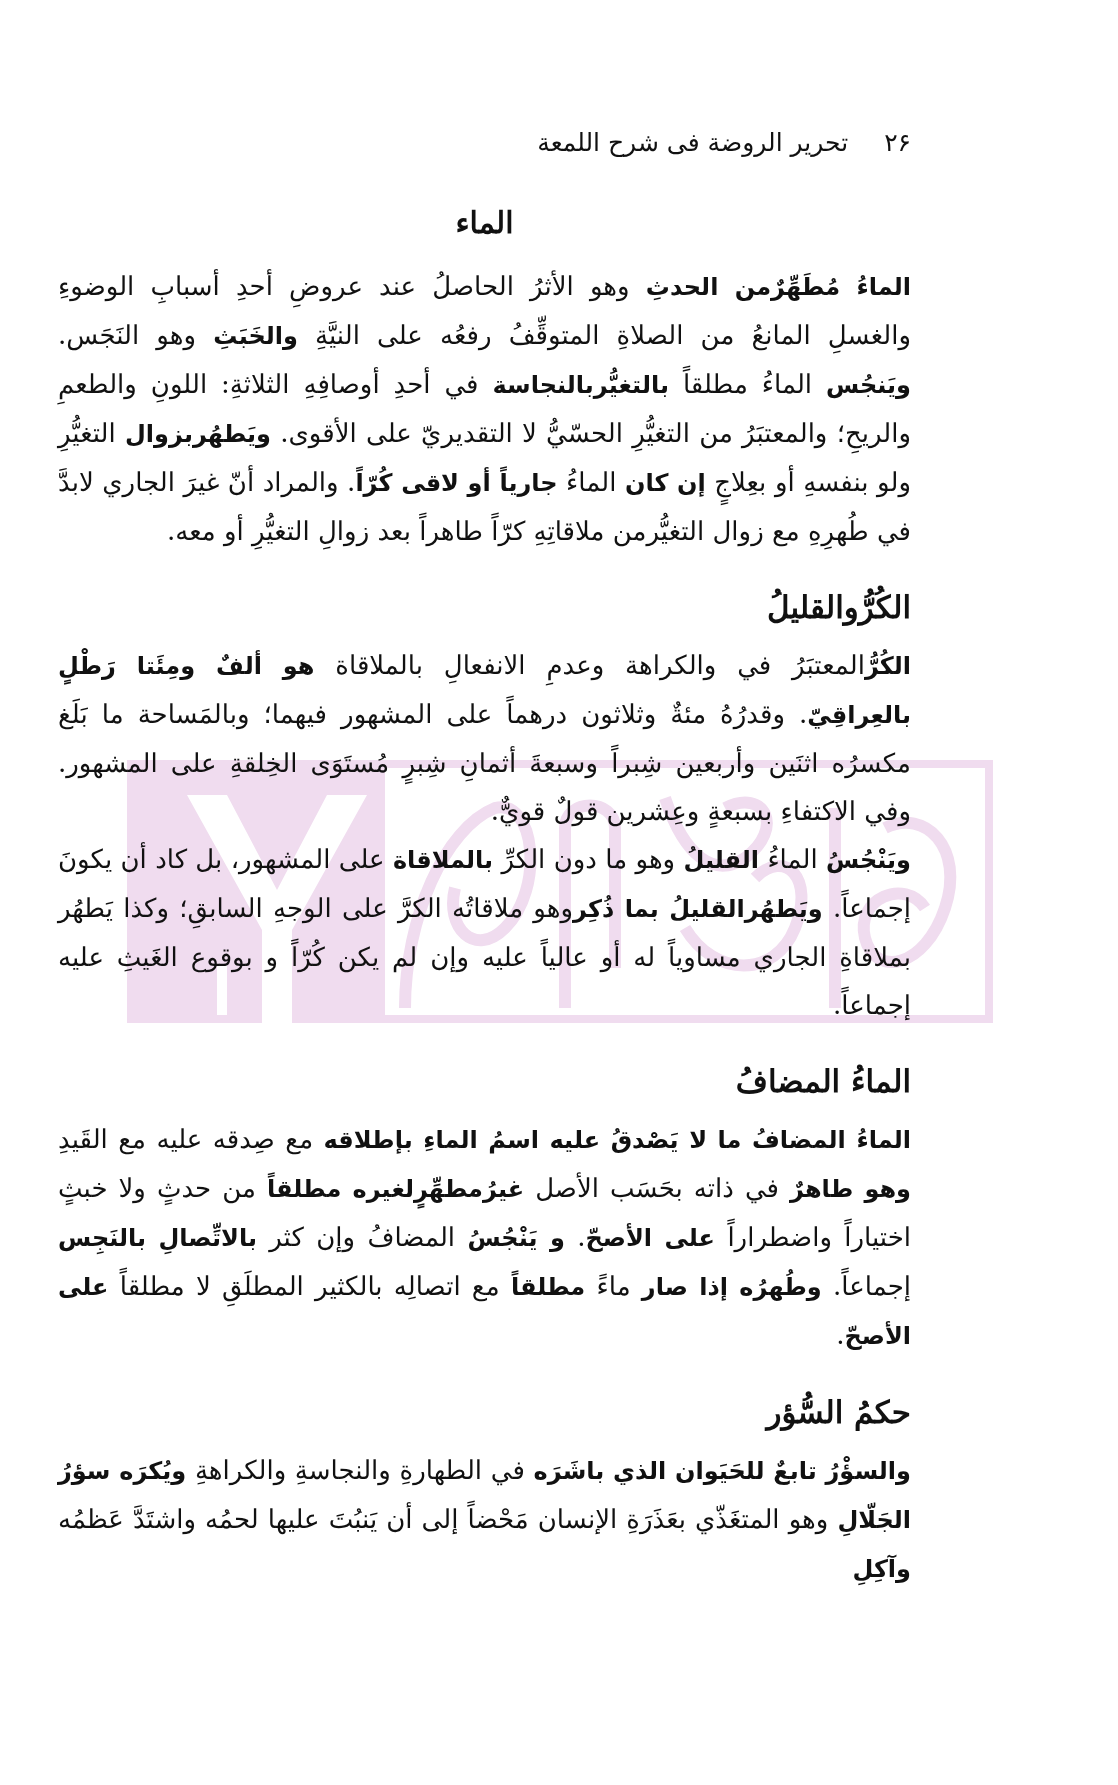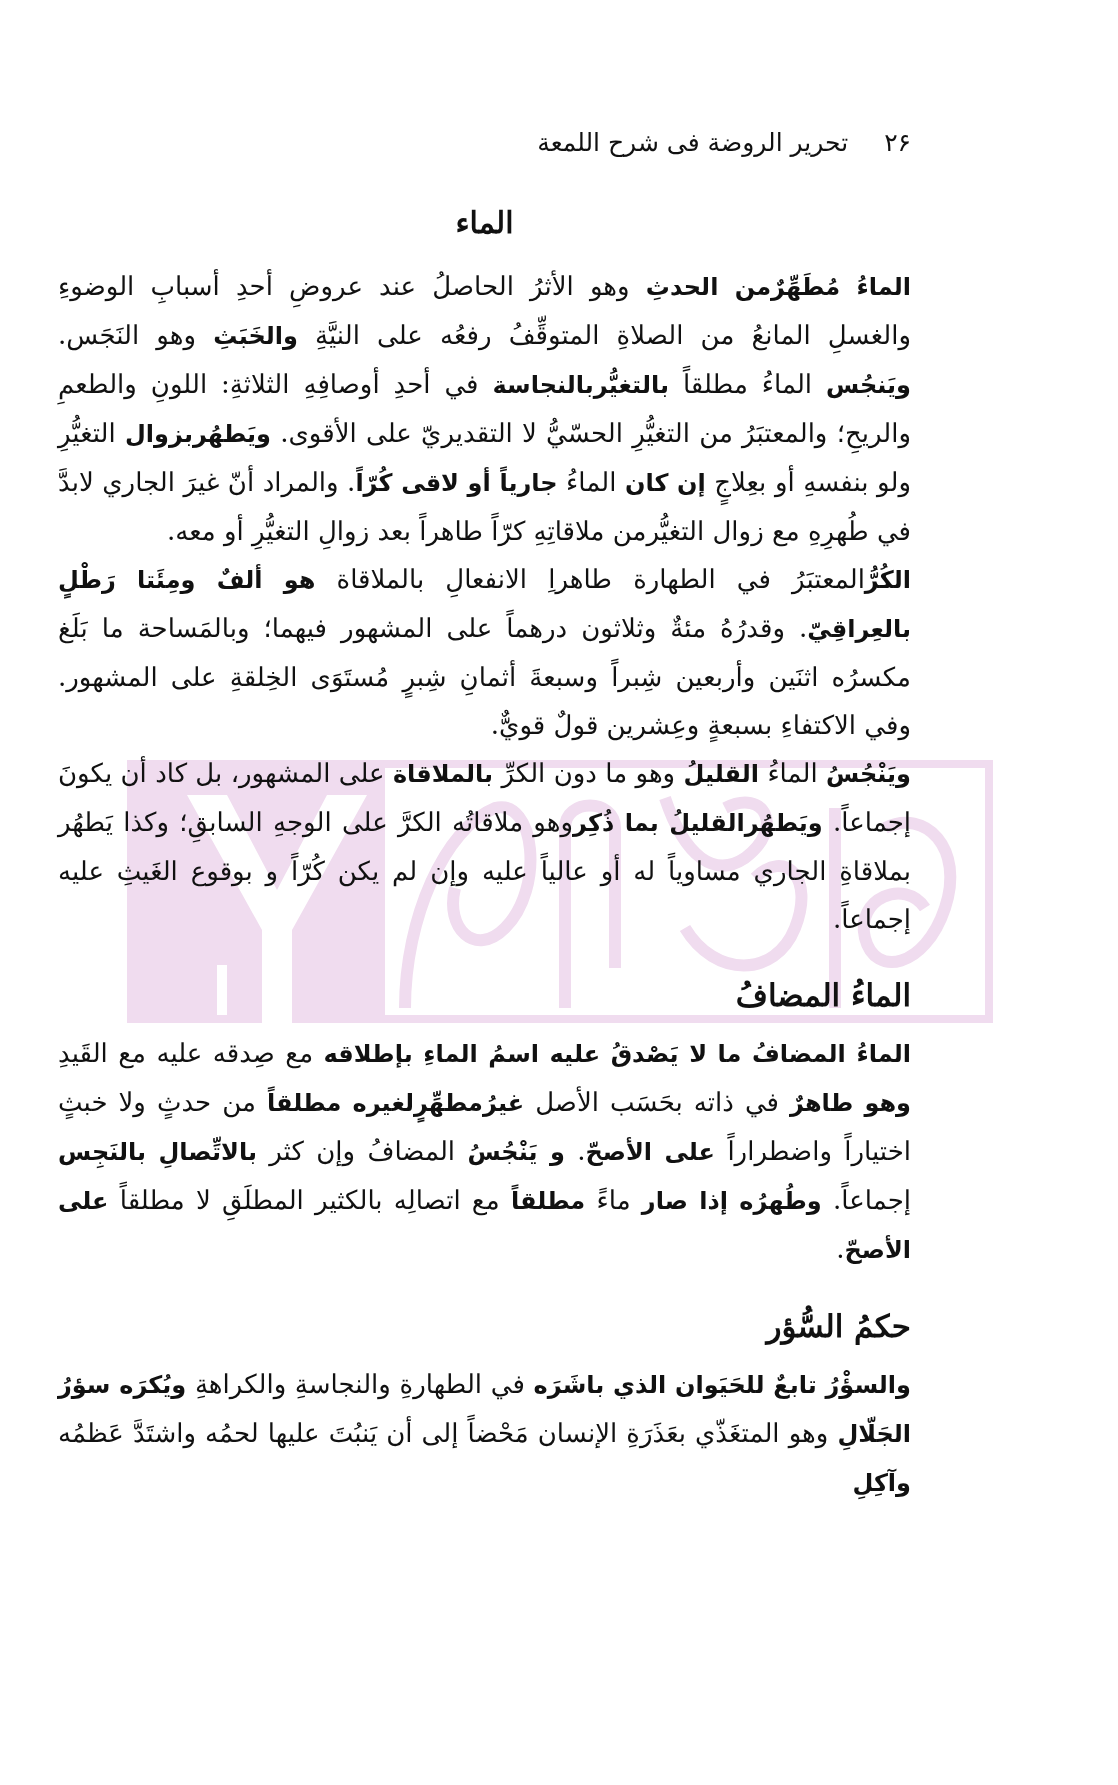--- a/index.html
+++ b/index.html
@@ -61,21 +61,22 @@
   <div class="header">
     <span class="pnum">۲۶</span>
     <span>تحرير الروضة فى شرح اللمعة</span>
   </div>
 
   <div class="content">
 
     <div class="sec-main">الماء</div>
     <p class="para"><span class="b">الماءُ مُطَهِّرٌمن الحدثِ</span><span> وهو الأثرُ الحاصلُ عند عروضِ أحدِ أسبابِ الوضوءِ والغسلِ المانعُ من الصلاةِ المتوقِّفُ رفعُه على النيَّةِ </span><span class="b">والخَبَثِ</span><span> وهو النَجَس. </span><span class="b">ويَنجُس</span><span> الماءُ مطلقاً </span><span class="b">بالتغيُّربالنجاسة</span><span> في أحدِ أوصافِهِ الثلاثةِ: اللونِ والطعمِ والريحِ؛ والمعتبَرُ من التغيُّرِ الحسّيُّ لا التقديريّ على الأقوى. </span><span class="b">ويَطهُربزوال</span><span> التغيُّرِ ولو بنفسهِ أو بعِلاجٍ </span><span class="b">إن كان</span><span> الماءُ </span><span class="b">جارياً أو لاقى كُرّاً</span><span>. والمراد أنّ غيرَ الجاري لابدَّ في طُهرِهِ مع زوال التغيُّرمن ملاقاتِهِ كرّاً طاهراً بعد زوالِ التغيُّرِ أو معه.</span></p>
 
-    <p class="para"><span class="b">الكُرُّ</span><span>المعتبَرُ في الطهارة طاهراِ الانفعالِ بالملاقاة </span><span class="b">هو ألفٌ ومِئَتا رَطْلٍ بالعِراقِيّ</span><span>. وقدرُهُ مئةٌ وثلاثون درهماً على المشهور فيهما؛ وبالمَساحة ما بَلَغ مكسرُه اثنَين وأربعين شِبراً وسبعةَ أثمانِ شِبرٍ مُستَوَى الخِلقةِ على المشهور. وفي الاكتفاءِ بسبعةٍ وعِشرين قولٌ قويٌّ.</span></p>
+    <div class="sec">الكُرُّوالقليلُ</div>
+    <p class="para"><span class="b">الكُرُّ</span><span>المعتبَرُ في والكراهة وعدمِ الانفعالِ بالملاقاة </span><span class="b">هو ألفٌ ومِئَتا رَطْلٍ بالعِراقِيّ</span><span>. وقدرُهُ مئةٌ وثلاثون درهماً على المشهور فيهما؛ وبالمَساحة ما بَلَغ مكسرُه اثنَين وأربعين شِبراً وسبعةَ أثمانِ شِبرٍ مُستَوَى الخِلقةِ على المشهور. وفي الاكتفاءِ بسبعةٍ وعِشرين قولٌ قويٌّ.</span></p>
     <p class="para"><span class="b">ويَنْجُسُ</span><span> الماءُ </span><span class="b">القليلُ</span><span> وهو ما دون الكرِّ </span><span class="b">بالملاقاة</span><span> على المشهور، بل كاد أن يكونَ إجماعاً. </span><span class="b">ويَطهُرالقليلُ بما ذُكِر</span><span>وهو ملاقاتُه الكرَّ على الوجهِ السابقِ؛ وكذا يَطهُر بملاقاةِ الجاري مساوياً له أو عالياً عليه وإن لم يكن كُرّاً و بوقوع الغَيثِ عليه إجماعاً.</span></p>
 
     <div class="sec">الماءُ المضافُ</div>
     <p class="para"><span class="b">الماءُ المضافُ ما لا يَصْدقُ عليه اسمُ الماءِ بإطلاقه</span><span> مع صِدقه عليه مع القَيدِ </span><span class="b">وهو طاهرٌ</span><span> في ذاته بحَسَب الأصل </span><span class="b">غيرُمطهِّرٍلغيره مطلقاً</span><span> من حدثٍ ولا خبثٍ اختياراً واضطراراً </span><span class="b">على الأصحّ</span><span>. </span><span class="b">و يَنْجُسُ</span><span> المضافُ وإن كثر </span><span class="b">بالاتِّصالِ بالنَجِس</span><span> إجماعاً. </span><span class="b">وطُهرُه إذا صار</span><span> ماءً </span><span class="b">مطلقاً</span><span> مع اتصالِه بالكثير المطلَقِ لا مطلقاً </span><span class="b">على الأصحّ</span><span>.</span></p>
 
     <div class="sec">حكمُ السُّؤر</div>
     <p class="para"><span class="b">والسؤْرُ تابعٌ للحَيَوان الذي باشَرَه</span><span> في الطهارةِ والنجاسةِ والكراهةِ </span><span class="b">ويُكرَه سؤرُ الجَلّالِ</span><span> وهو المتغَذّي بعَذَرَةِ الإنسان مَحْضاً إلى أن يَنبُتَ عليها لحمُه واشتَدَّ عَظمُه </span><span class="b">وآكِلِ</span></p>
 
   </div>
 </div>

